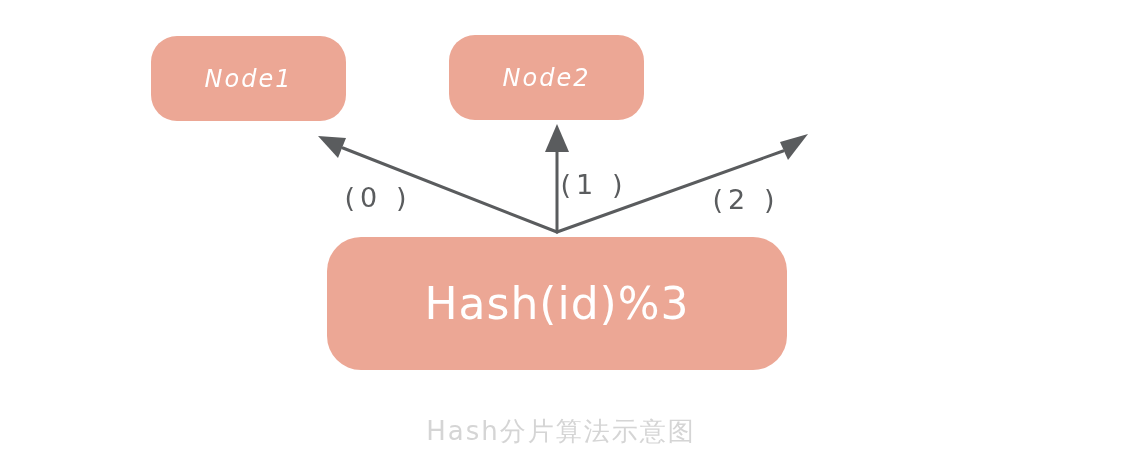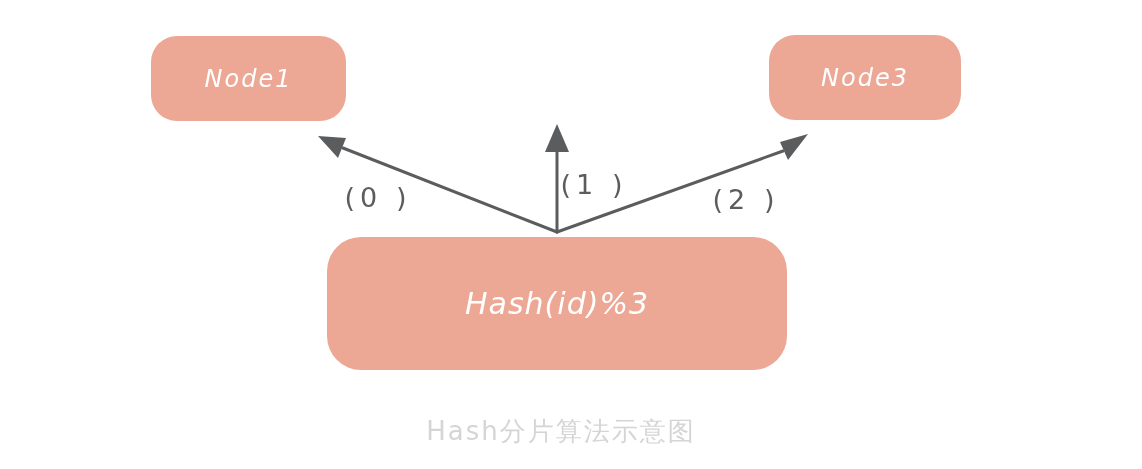--- a/index.html
+++ b/index.html
@@ -48,22 +48,21 @@
     width: 460px;
     height: 133px;
     border-radius: 34px;
     background: var(--box-fill);
     display: flex;
     align-items: center;
     justify-content: center;
   }
   .hash-box span {
     color: var(--box-text);
-    font-size: 30px;
-    font-style: italic;
+    font-size: 44px;
     letter-spacing: 1px;
   }
   .arrows-svg {
     position: absolute;
     left: 0;
     top: 0;
     width: 1142px;
     height: 469px;
     pointer-events: none;
   }
@@ -98,22 +97,22 @@
   }
 </style>
 </head>
 <body>
 
 <div class="stage">
 
   <div class="node-box" id="node1">
     <span>Node1</span>
   </div>
-  <div class="node-box" id="node3">
-    <span>Node3</span>
+  <div class="node-box" id="node2">
+    <span>Node2</span>
   </div>
 
   <svg class="arrows-svg" viewBox="0 0 1142 469" aria-hidden="true">
     <g>
       <line x1="557" y1="232" x2="343" y2="148"></line>
       <polygon points="318,136 346,138 338,158"></polygon>
     </g>
     <g>
       <line x1="557" y1="232" x2="557" y2="150"></line>
       <polygon points="557,124 545,152 569,152"></polygon>

